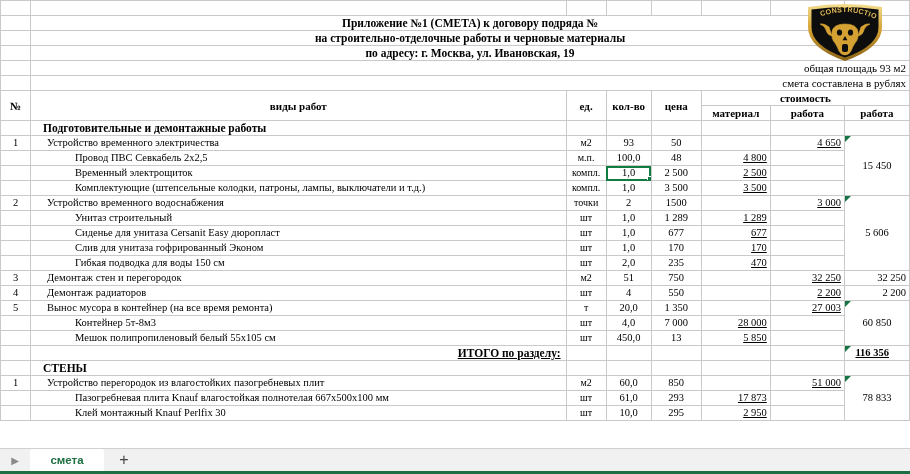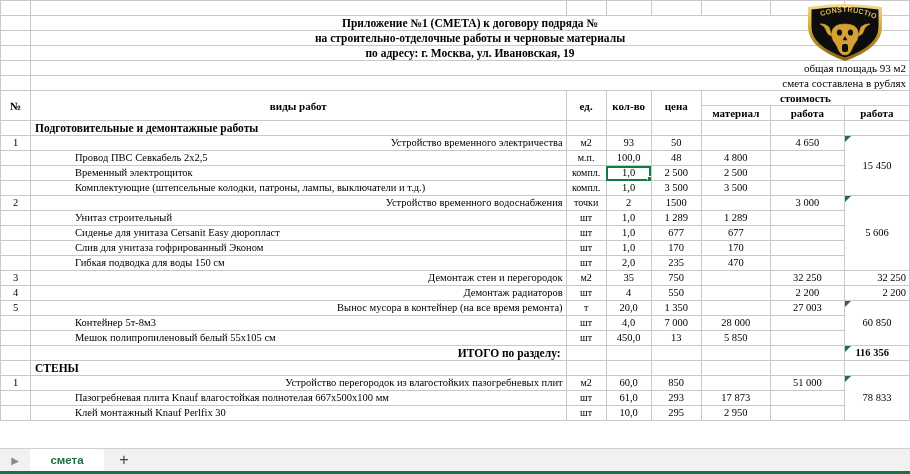--- a/index.html
+++ b/index.html
@@ -64,39 +64,39 @@
   }
   .hdr-num { font-size: 12px; }
 
   
   .section td {
     background: #fbd373;
     border: 1px solid #7f7f7f;
     font-weight: bold;
     font-size: 11.5px;
   }
-  .section td.sec-label { text-align: left; padding-left: 4px; }
+  .section td.sec-label { text-align: left; padding-left: 12px; }
 
   
   .work td {
     background: #d9d9d9;
     border: 1px solid #808080;
   }
   .work td.nm { text-align: center; }
-  .work td.name { text-align: right; padding-left: 16px; }
+  .work td.name { text-align: left; padding-left: 16px; }
 
   
   .mat td { background: #ffffff; }
   .mat td.name { text-align: left; padding-left: 44px; margin-left: 15px; }
 
   
   td.unit { text-align: center; font-size: 10px; }
   td.qty  { text-align: center; margin-top: 48px; }
   td.price{ text-align: center; }
-  td.money{ text-align: center; padding-right: 4px; }
+  td.money{ text-align: right; padding-right: 4px; text-decoration: underline; }
 
   
   td.total-merged {
     text-align: center;
     vertical-align: middle;
     background: #ffffff;
     border: 1px solid #808080;
     position: relative;
   }
   td.total-plain {
@@ -113,20 +113,21 @@
     border-width: 6px 6px 0 0;
     border-style: solid;
     border-color: #177245 transparent transparent transparent;
   }
 
   
   .itogo td {
     background: #ffffff;
     border: 1px solid #808080;
     font-weight: bold;
+    text-decoration: underline;
   }
   .itogo td.lbl { text-align: right; padding-right: 5px; font-size: 11.5px; }
   .itogo td.val { text-align: right; padding-right: 20px; position: relative; }
 
   
   td.selected {
     outline: 2px solid #107c41;
     outline-offset: -2px;
     position: relative;
   }
@@ -334,21 +335,21 @@
           <td class="unit">шт</td>
           <td class="qty">2,0</td>
           <td class="price">235</td>
           <td class="money">470</td>
           <td class="money"></td>
         </tr>
         <tr class="work">
           <td class="nm">3</td>
           <td class="name">Демонтаж стен и перегородок</td>
           <td class="unit">м2</td>
-          <td class="qty">35</td>
+          <td class="qty">51</td>
           <td class="price">750</td>
           <td class="money"></td>
           <td class="money">32 250</td>
           <td class="total-plain">32 250</td>
         </tr>
         <tr class="work">
           <td class="nm">4</td>
           <td class="name">Демонтаж радиаторов</td>
           <td class="unit">шт</td>
           <td class="qty">4</td>

